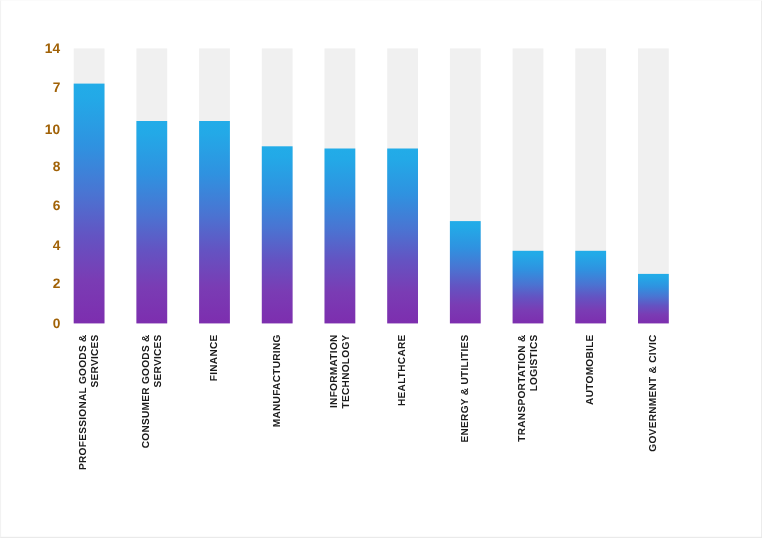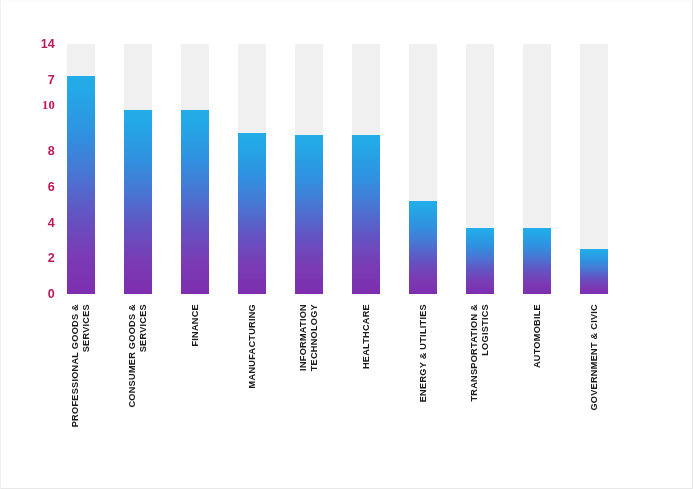--- a/index.html
+++ b/index.html
@@ -30,21 +30,21 @@
     left: 0px;
     top: 30px;
     width: 62px;
     height: 276px;
   }
   .y-tick {
     position: absolute;
     right: 8px;
     transform: translateY(-50%);
     font-size: 12.5px;
-    color: #be185d;
+    color: #a16207;
     font-weight: 700;
     letter-spacing: 0.2px;
     white-space: nowrap;
   }
 
   
   #bars {
     position: absolute;
     left: 66px;
     top: 43px;
@@ -124,21 +124,21 @@
 <body>
 
 <div id="chart-frame">
 
   <div id="y-axis">
       <div class="y-tick" style="top: 263px;">0</div>
       <div class="y-tick" style="top: 227.286px;">2</div>
       <div class="y-tick" style="top: 191.571px;">4</div>
       <div class="y-tick" style="top: 155.857px;">6</div>
       <div class="y-tick" style="top: 120.143px;">8</div>
-      <div class="y-tick" style="top: 74px; font-family: Liberation Serif, serif;">10</div>
+      <div class="y-tick" style="top: 87px;">10</div>
       <div class="y-tick" style="top: 48.7143px;">7</div>
       <div class="y-tick" style="top: 13px;">14</div>
     </div>
 
   <div id="bars">
       <div class="bar-slot">
         <div class="bar-track"></div>
         <div class="bar-fill" title="PROFESSIONAL GOODS &amp; SERVICES: 12.2" style="height: 87.1429%;"></div>
       </div>
       <div class="bar-slot">

